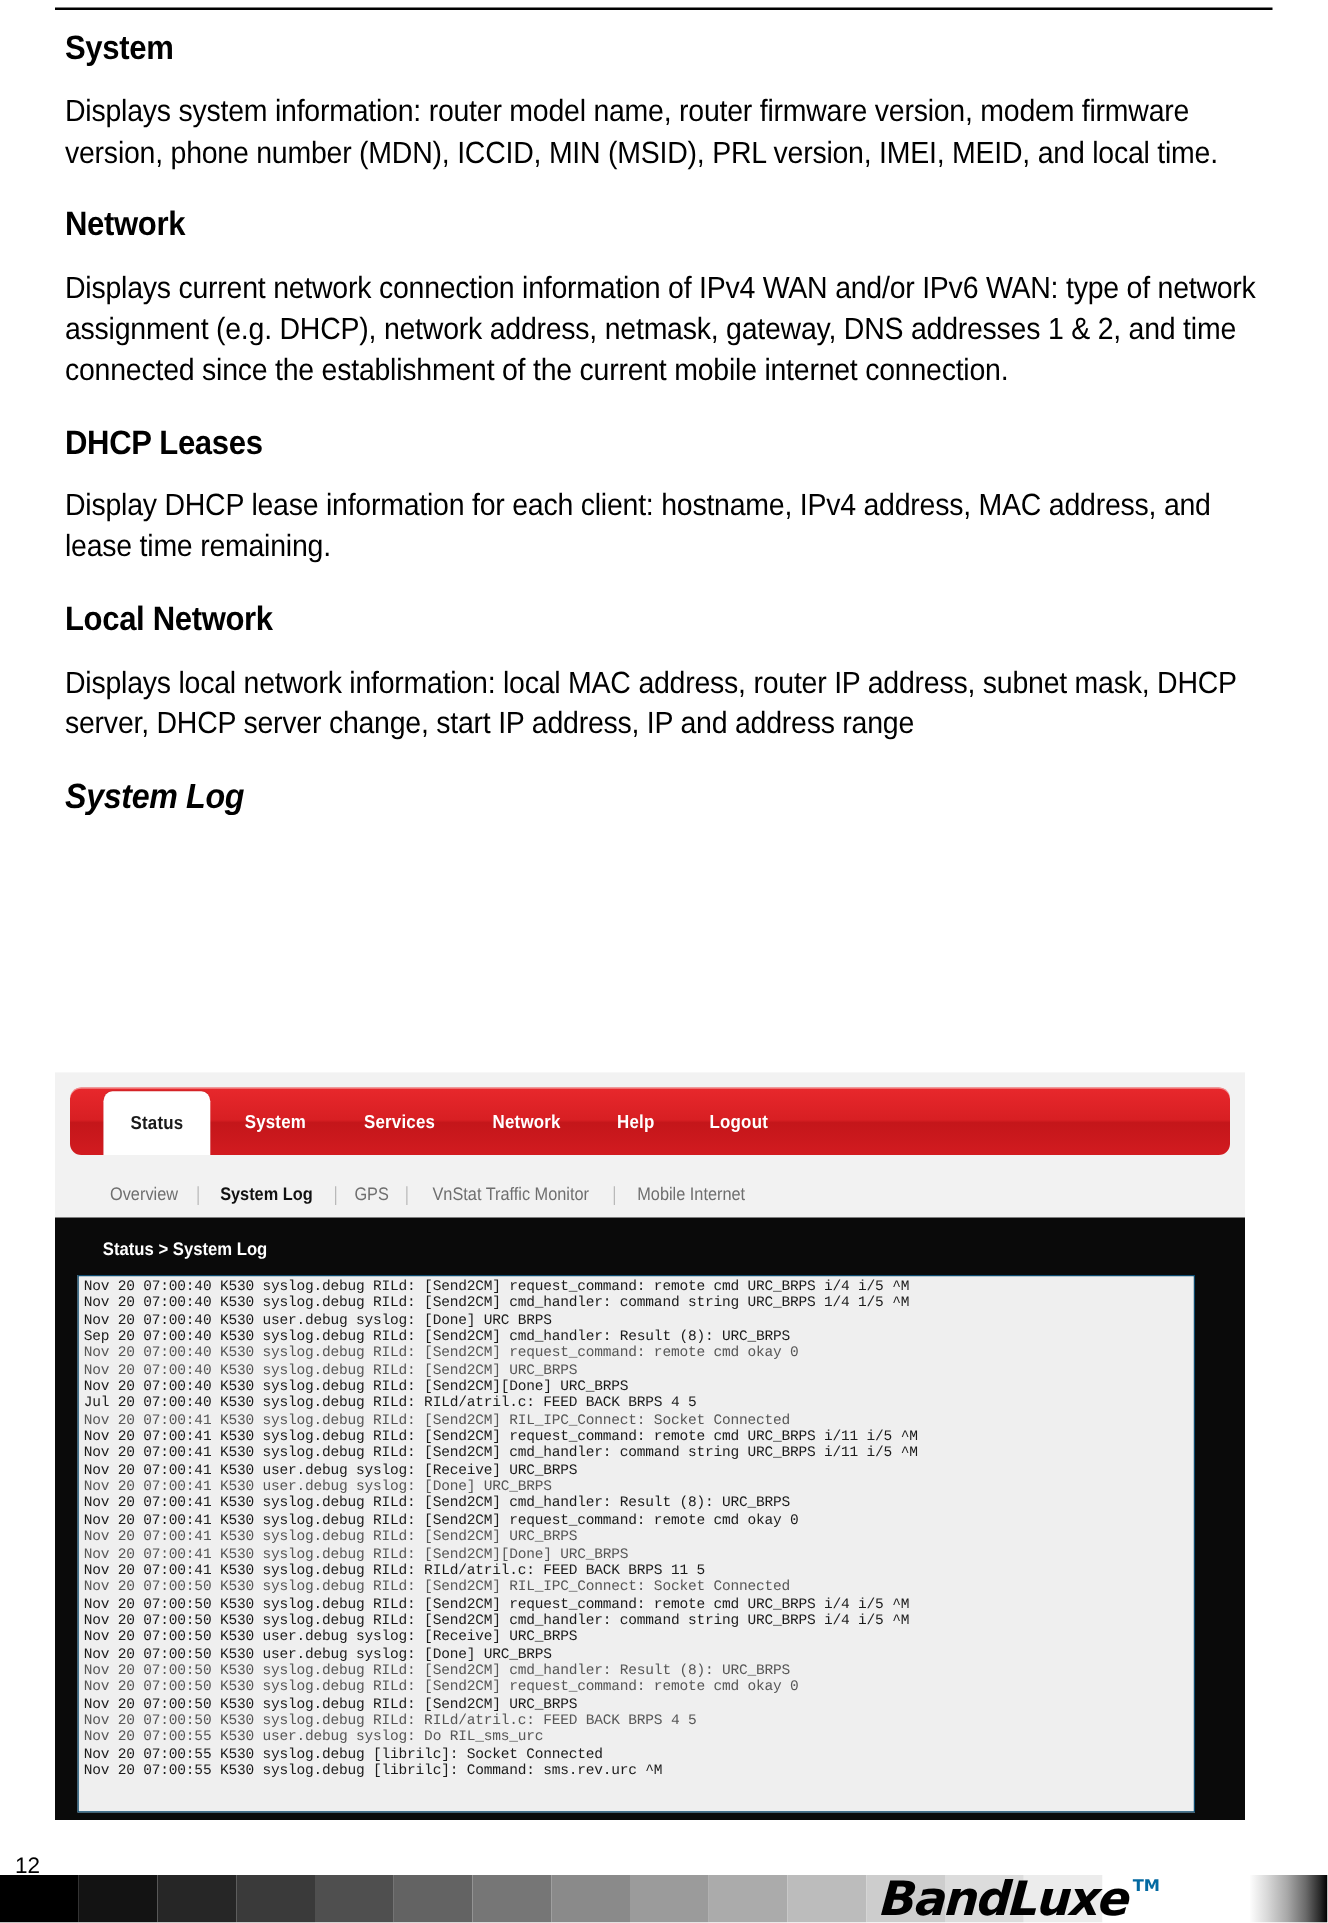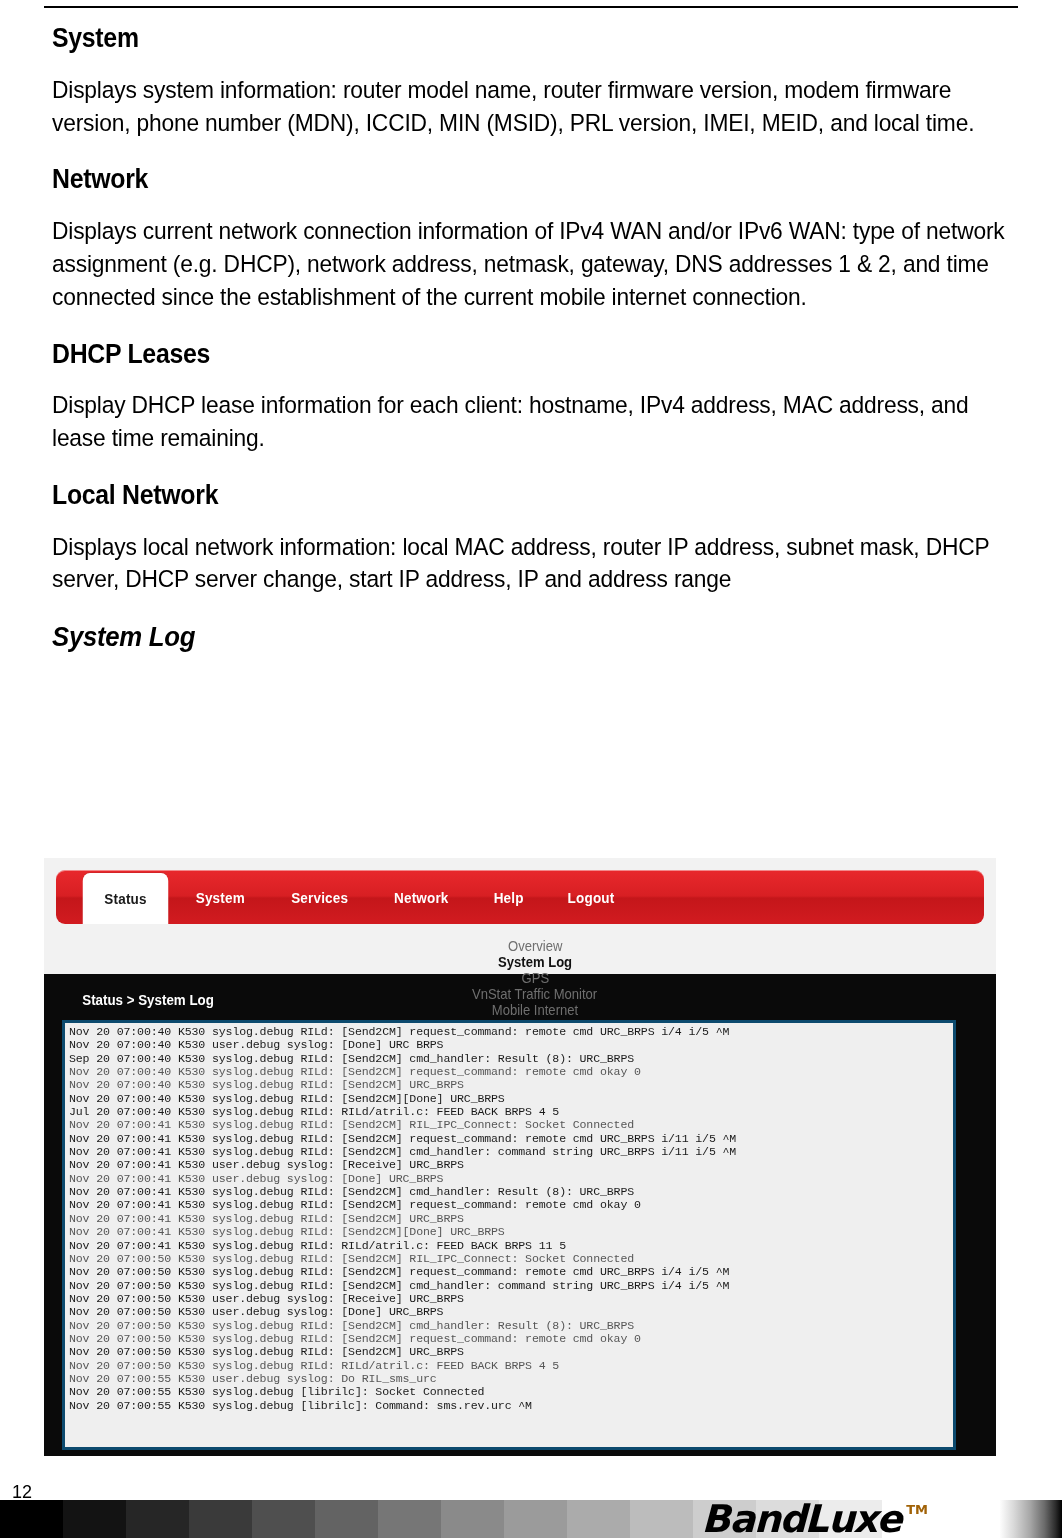--- a/index.html
+++ b/index.html
@@ -108,21 +108,20 @@
     padding: 0 24px;
     box-shadow: 0 -1px 0 rgba(0,0,0,.08);
   }
   .subnav {
     height: 36px;
     display: flex;
     align-items: center;
     padding-left: 30px;
     background: #f2f2f2;
     font-size: 14.5px;
-    flex-direction: column;
   }
   .subitem {
     color: #6f6f6f;
     padding: 0 11px;
     transform: scaleX(0.9);
     white-space: nowrap;
     cursor: pointer;
   }
   .subitem.cur { color: #111111; font-weight: bold; }
   .subsep {
@@ -141,21 +140,21 @@
     color: #ffffff;
     font-size: 14.5px;
     font-weight: bold;
     padding: 8px 0 12px 22px;
     transform: scaleX(0.92);
     transform-origin: left center;
     white-space: nowrap;
   }
   .logbox {
     background: #efefef;
-    border: 3px solid #0c4a6e;
+    border: 1px solid #0c4a6e;
     height: 430px;
     margin-left: 0;
     margin-right: 22px;
     overflow: hidden;
     position: relative;
     padding: 2px 0 0 4px;
   }
   .logline {
     font-family: "Liberation Mono", "DejaVu Sans Mono", monospace;
     font-size: 11.6px;
@@ -201,21 +200,21 @@
     letter-spacing: -1.5px;
     line-height: 1;
     color: #000000;
     transform: skewX(-4deg);
   }
   .logo-tm {
     font-size: 13px;
     font-weight: bold;
     margin-left: 3px;
     margin-top: 2px;
-    color: #a16207;
+    color: #0369a1;
     font-family: "DejaVu Sans", sans-serif;
   }
   .grad-right {
     width: 62px; height: 100%;
     background: linear-gradient(to right,#fdfdfd 0%,#d9d9d9 22%,#a8a8a8 48%,#6a6a6a 72%,#2a2a2a 90%,#000000 100%);
   }
 </style>
 </head>
 <body>
 
@@ -266,20 +265,21 @@
         <div class="subsep"></div>
         <div class="subitem">VnStat Traffic Monitor</div>
         <div class="subsep"></div>
         <div class="subitem">Mobile Internet</div>
       </div>
 
     <div class="panel">
       <div class="breadcrumb">Status &gt; System Log</div>
       <div class="logbox" id="logbox">
           <div class="logline">Nov 20 07:00:40 K530 syslog.debug RILd: [Send2CM] request_command: remote cmd URC_BRPS i/4 i/5 ^M</div>
+          <div class="logline">Nov 20 07:00:40 K530 syslog.debug RILd: [Send2CM] cmd_handler: command string URC_BRPS 1/4 1/5 ^M</div>
           <div class="logline">Nov 20 07:00:40 K530 user.debug syslog: [Done] URC BRPS</div>
           <div class="logline">Sep 20 07:00:40 K530 syslog.debug RILd: [Send2CM] cmd_handler: Result (8): URC_BRPS</div>
           <div class="logline faded">Nov 20 07:00:40 K530 syslog.debug RILd: [Send2CM] request_command: remote cmd okay 0</div>
           <div class="logline faded">Nov 20 07:00:40 K530 syslog.debug RILd: [Send2CM] URC_BRPS</div>
           <div class="logline">Nov 20 07:00:40 K530 syslog.debug RILd: [Send2CM][Done] URC_BRPS</div>
           <div class="logline">Jul 20 07:00:40 K530 syslog.debug RILd: RILd/atril.c: FEED BACK BRPS 4 5</div>
           <div class="logline faded">Nov 20 07:00:41 K530 syslog.debug RILd: [Send2CM] RIL_IPC_Connect: Socket Connected</div>
           <div class="logline">Nov 20 07:00:41 K530 syslog.debug RILd: [Send2CM] request_command: remote cmd URC_BRPS i/11 i/5 ^M</div>
           <div class="logline">Nov 20 07:00:41 K530 syslog.debug RILd: [Send2CM] cmd_handler: command string URC_BRPS i/11 i/5 ^M</div>
           <div class="logline">Nov 20 07:00:41 K530 user.debug syslog: [Receive] URC_BRPS</div>

